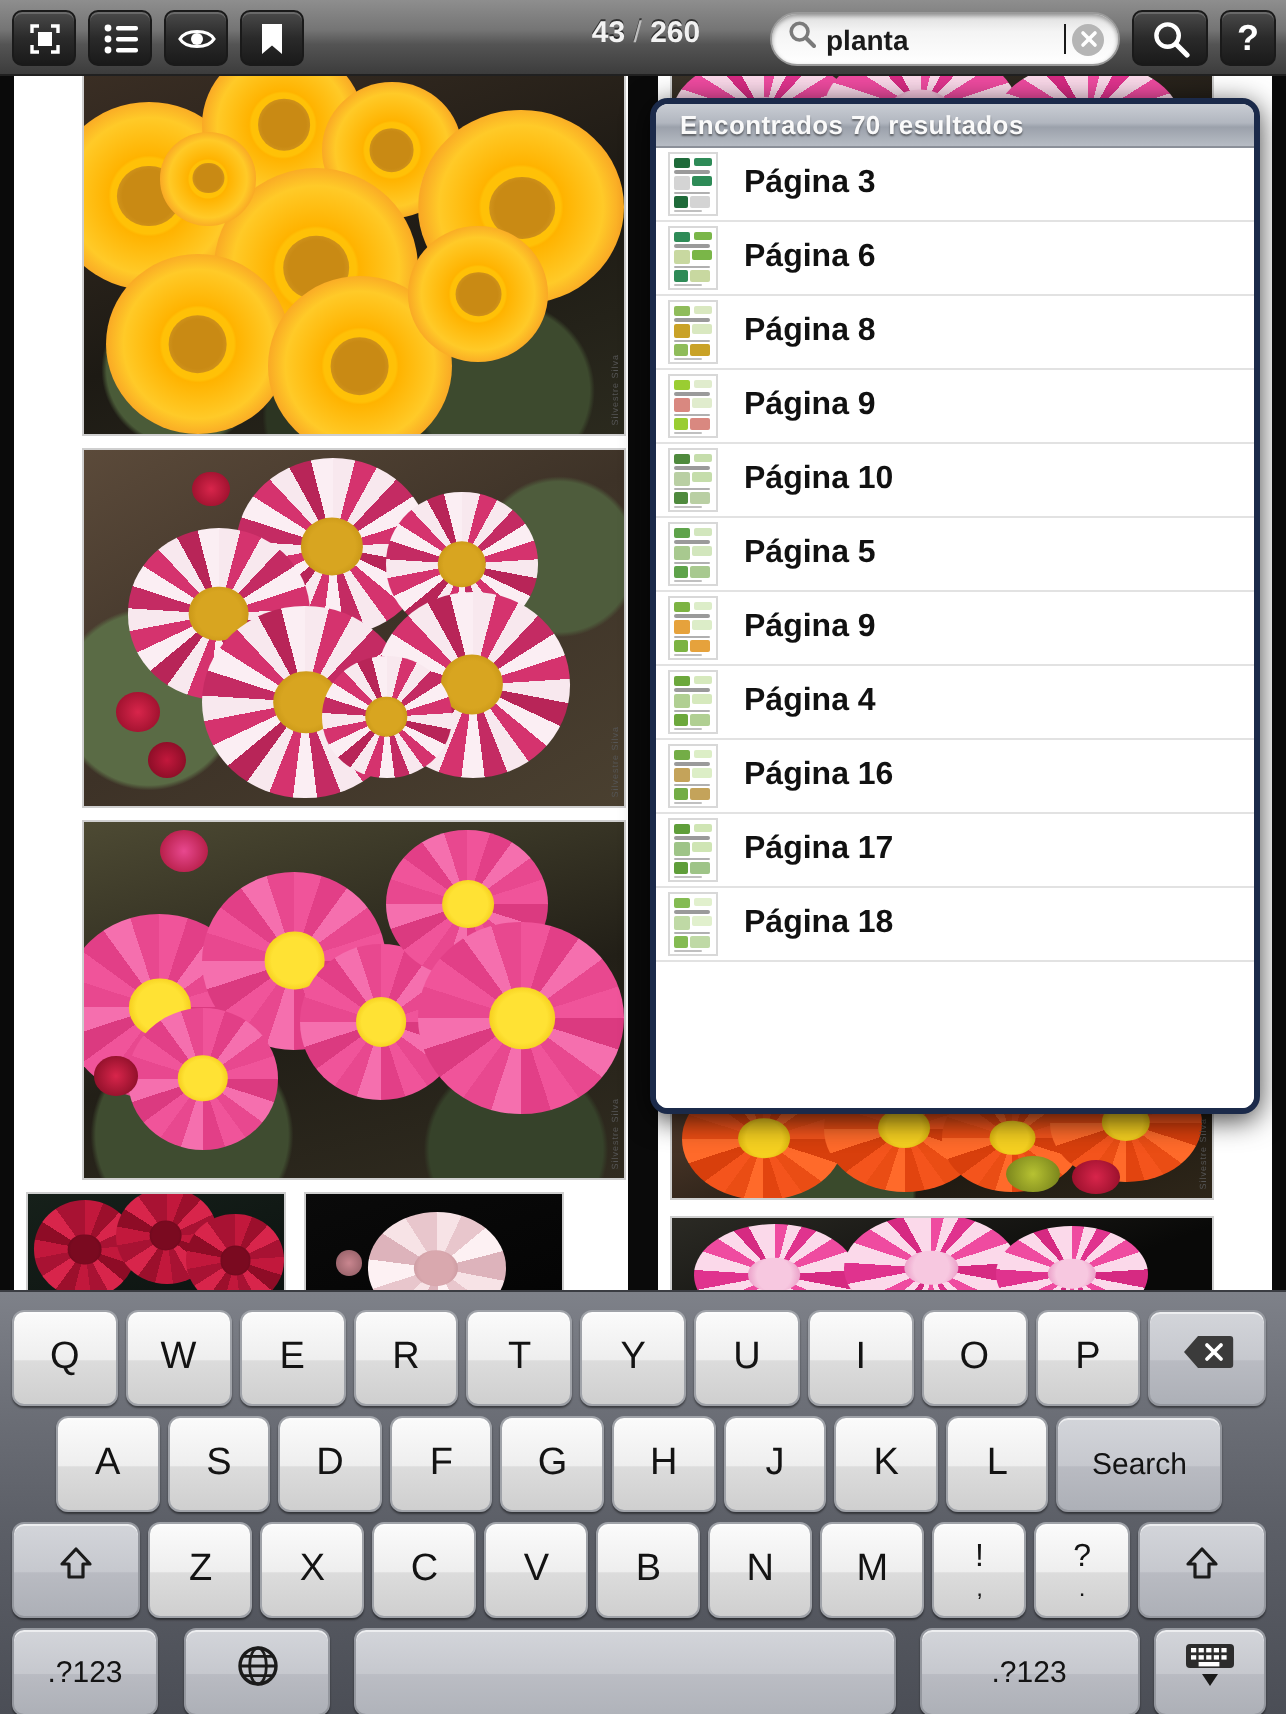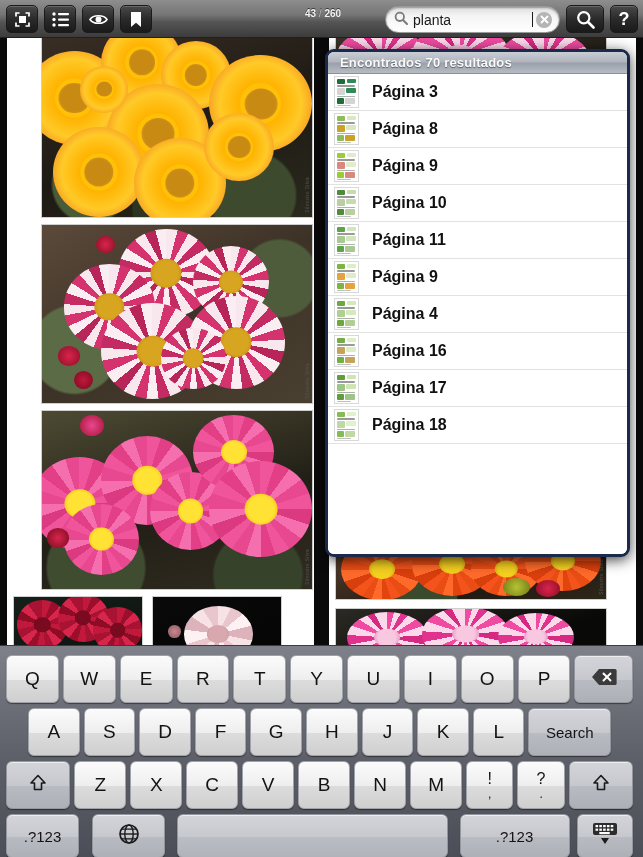--- a/index.html
+++ b/index.html
@@ -152,31 +152,31 @@
     background: linear-gradient(180deg, #4a4a4a 0%, #2a2a2a 50%, #1a1a1a 100%);
     border: 1px solid #1a1a1a; border-radius: 5px;
     box-shadow: 0 1px 0 rgba(255,255,255,.18) inset;
     display: flex; align-items: center; justify-content: center;
     cursor: pointer;
   }
   .tb-btn svg { display: block; }
 
   #page-indicator {
     position: absolute; left: 268px; top: 8px; width: 110px;
-    text-align: center; color: #f2f2f2; font-size: 10px; font-weight: bold;
+    text-align: center; color: #f2f2f2; font-size: 15px; font-weight: bold;
     text-shadow: 0 -1px 0 rgba(0,0,0,.6);
   }
   #page-indicator .sep { color: #bdbdbd; font-weight: normal; }
 
   #search-field {
     position: absolute; left: 385px; top: 6px; width: 175px; height: 27px;
     background: linear-gradient(180deg, #dedede 0%, #f4f4f4 35%, #ffffff 100%);
     border: 1px solid #9a9a9a; border-radius: 14px;
     box-shadow: 0 1px 2px rgba(0,0,0,.35) inset;
-    display: flex; align-items: center;
+    display: flex; align-items: center; font-weight: bold;
   }
   #search-field .mag { margin-left: 8px; flex: 0 0 auto; }
   #search-value {
     flex: 1 1 auto; font-size: 14px; color: #1a1a1a;
     margin-left: 5px; white-space: nowrap; overflow: hidden;
   }
   #caret {
     width: 1px; height: 15px; background: #1a1a1a;
     margin-right: 3px; flex: 0 0 auto;
   }
@@ -458,20 +458,34 @@
             <i style="left: 48%; top: 37%; width: 42%; height: 16%; background: rgb(46, 139, 87);"></i>
             <i style="left: 8%; top: 63%; width: 80%; height: 4%; background: rgb(176, 176, 176);"></i>
             <i style="left: 8%; top: 70%; width: 30%; height: 20%; background: rgb(31, 107, 58);"></i>
             <i style="left: 44%; top: 70%; width: 44%; height: 20%; background: rgb(212, 212, 212);"></i>
             <i style="left: 8%; top: 93%; width: 60%; height: 3%; background: rgb(192, 192, 192);"></i>
           </div>
           <span class="result-label">Página 3</span>
         </div>
         <div class="result-row">
           <div class="thumb">
+            <i style="left: 8%; top: 6%; width: 36%; height: 18%; background: rgb(46, 139, 87);"></i>
+            <i style="left: 50%; top: 6%; width: 40%; height: 14%; background: rgb(122, 182, 72);"></i>
+            <i style="left: 8%; top: 28%; width: 80%; height: 5%; background: rgb(154, 154, 154);"></i>
+            <i style="left: 8%; top: 37%; width: 34%; height: 22%; background: rgb(200, 216, 160);"></i>
+            <i style="left: 48%; top: 37%; width: 42%; height: 16%; background: rgb(122, 182, 72);"></i>
+            <i style="left: 8%; top: 63%; width: 80%; height: 4%; background: rgb(176, 176, 176);"></i>
+            <i style="left: 8%; top: 70%; width: 30%; height: 20%; background: rgb(46, 139, 87);"></i>
+            <i style="left: 44%; top: 70%; width: 44%; height: 20%; background: rgb(200, 216, 160);"></i>
+            <i style="left: 8%; top: 93%; width: 60%; height: 3%; background: rgb(192, 192, 192);"></i>
+          </div>
+          <span class="result-label">Página 6</span>
+        </div>
+        <div class="result-row">
+          <div class="thumb">
             <i style="left: 8%; top: 6%; width: 36%; height: 18%; background: rgb(143, 188, 90);"></i>
             <i style="left: 50%; top: 6%; width: 40%; height: 14%; background: rgb(217, 232, 192);"></i>
             <i style="left: 8%; top: 28%; width: 80%; height: 5%; background: rgb(154, 154, 154);"></i>
             <i style="left: 8%; top: 37%; width: 34%; height: 22%; background: rgb(201, 162, 39);"></i>
             <i style="left: 48%; top: 37%; width: 42%; height: 16%; background: rgb(217, 232, 192);"></i>
             <i style="left: 8%; top: 63%; width: 80%; height: 4%; background: rgb(176, 176, 176);"></i>
             <i style="left: 8%; top: 70%; width: 30%; height: 20%; background: rgb(143, 188, 90);"></i>
             <i style="left: 44%; top: 70%; width: 44%; height: 20%; background: rgb(201, 162, 39);"></i>
             <i style="left: 8%; top: 93%; width: 60%; height: 3%; background: rgb(192, 192, 192);"></i>
           </div>
@@ -510,21 +524,21 @@
             <i style="left: 8%; top: 6%; width: 36%; height: 18%; background: rgb(94, 163, 74);"></i>
             <i style="left: 50%; top: 6%; width: 40%; height: 14%; background: rgb(210, 230, 189);"></i>
             <i style="left: 8%; top: 28%; width: 80%; height: 5%; background: rgb(154, 154, 154);"></i>
             <i style="left: 8%; top: 37%; width: 34%; height: 22%; background: rgb(168, 201, 143);"></i>
             <i style="left: 48%; top: 37%; width: 42%; height: 16%; background: rgb(210, 230, 189);"></i>
             <i style="left: 8%; top: 63%; width: 80%; height: 4%; background: rgb(176, 176, 176);"></i>
             <i style="left: 8%; top: 70%; width: 30%; height: 20%; background: rgb(94, 163, 74);"></i>
             <i style="left: 44%; top: 70%; width: 44%; height: 20%; background: rgb(168, 201, 143);"></i>
             <i style="left: 8%; top: 93%; width: 60%; height: 3%; background: rgb(192, 192, 192);"></i>
           </div>
-          <span class="result-label">Página 11</span>
+          <span class="result-label">Página 5</span>
         </div>
         <div class="result-row">
           <div class="thumb">
             <i style="left: 8%; top: 6%; width: 36%; height: 18%; background: rgb(124, 179, 66);"></i>
             <i style="left: 50%; top: 6%; width: 40%; height: 14%; background: rgb(220, 237, 200);"></i>
             <i style="left: 8%; top: 28%; width: 80%; height: 5%; background: rgb(154, 154, 154);"></i>
             <i style="left: 8%; top: 37%; width: 34%; height: 22%; background: rgb(230, 162, 60);"></i>
             <i style="left: 48%; top: 37%; width: 42%; height: 16%; background: rgb(220, 237, 200);"></i>
             <i style="left: 8%; top: 63%; width: 80%; height: 4%; background: rgb(176, 176, 176);"></i>
             <i style="left: 8%; top: 70%; width: 30%; height: 20%; background: rgb(124, 179, 66);"></i>

